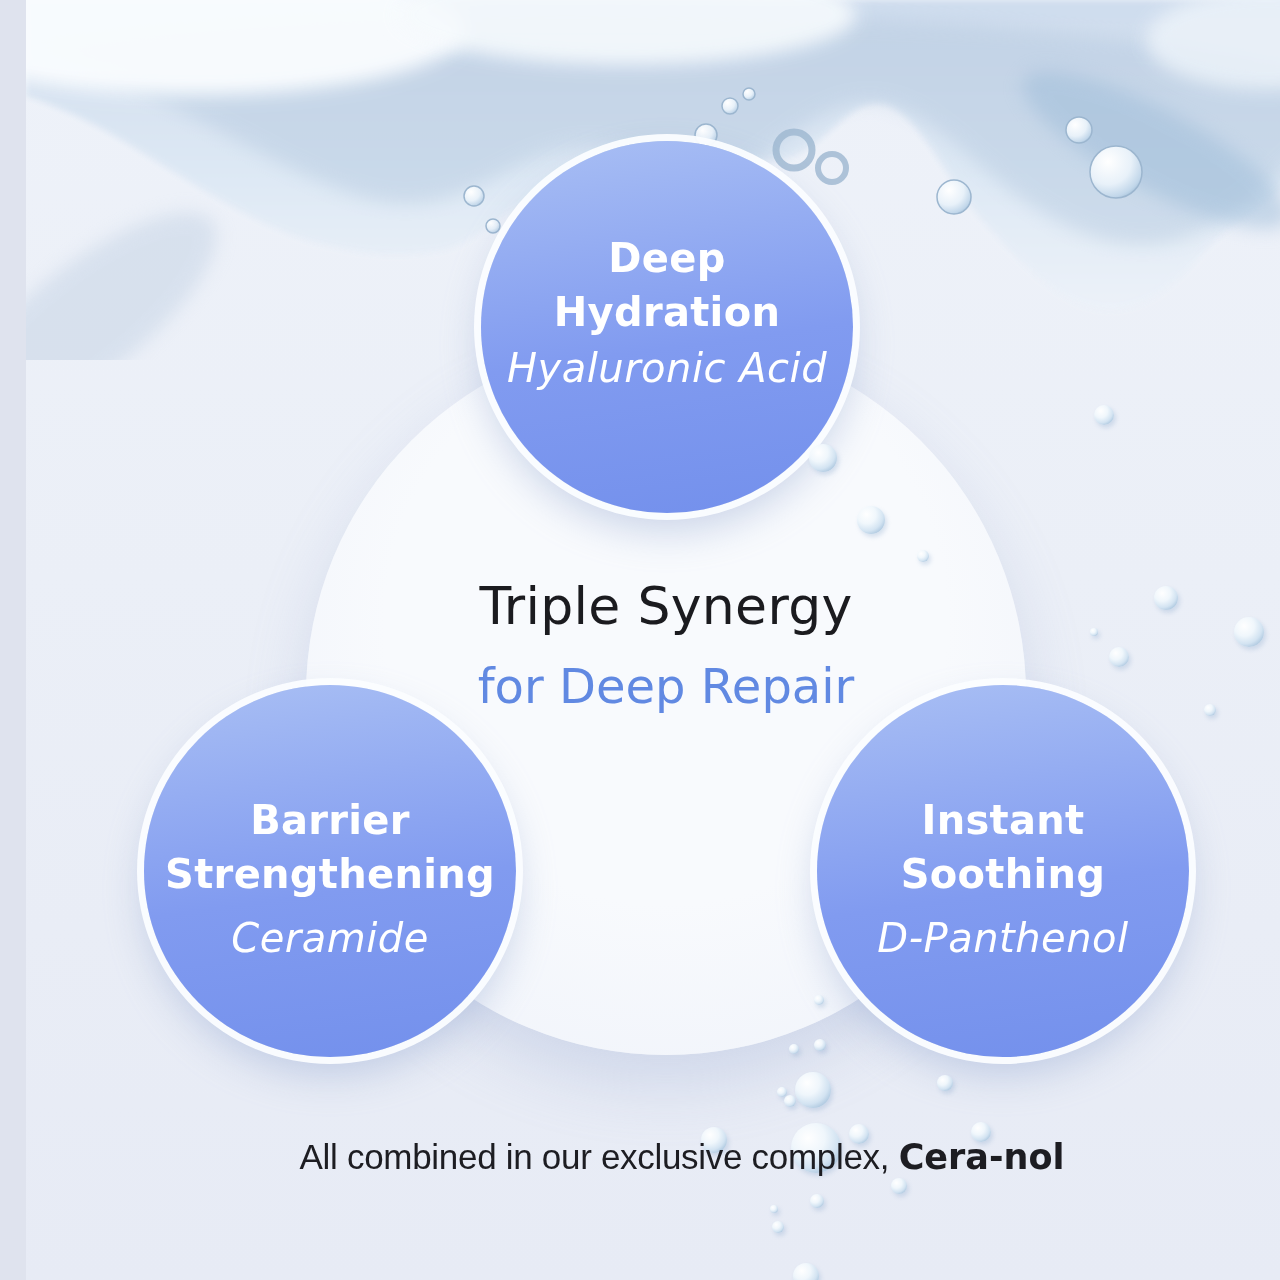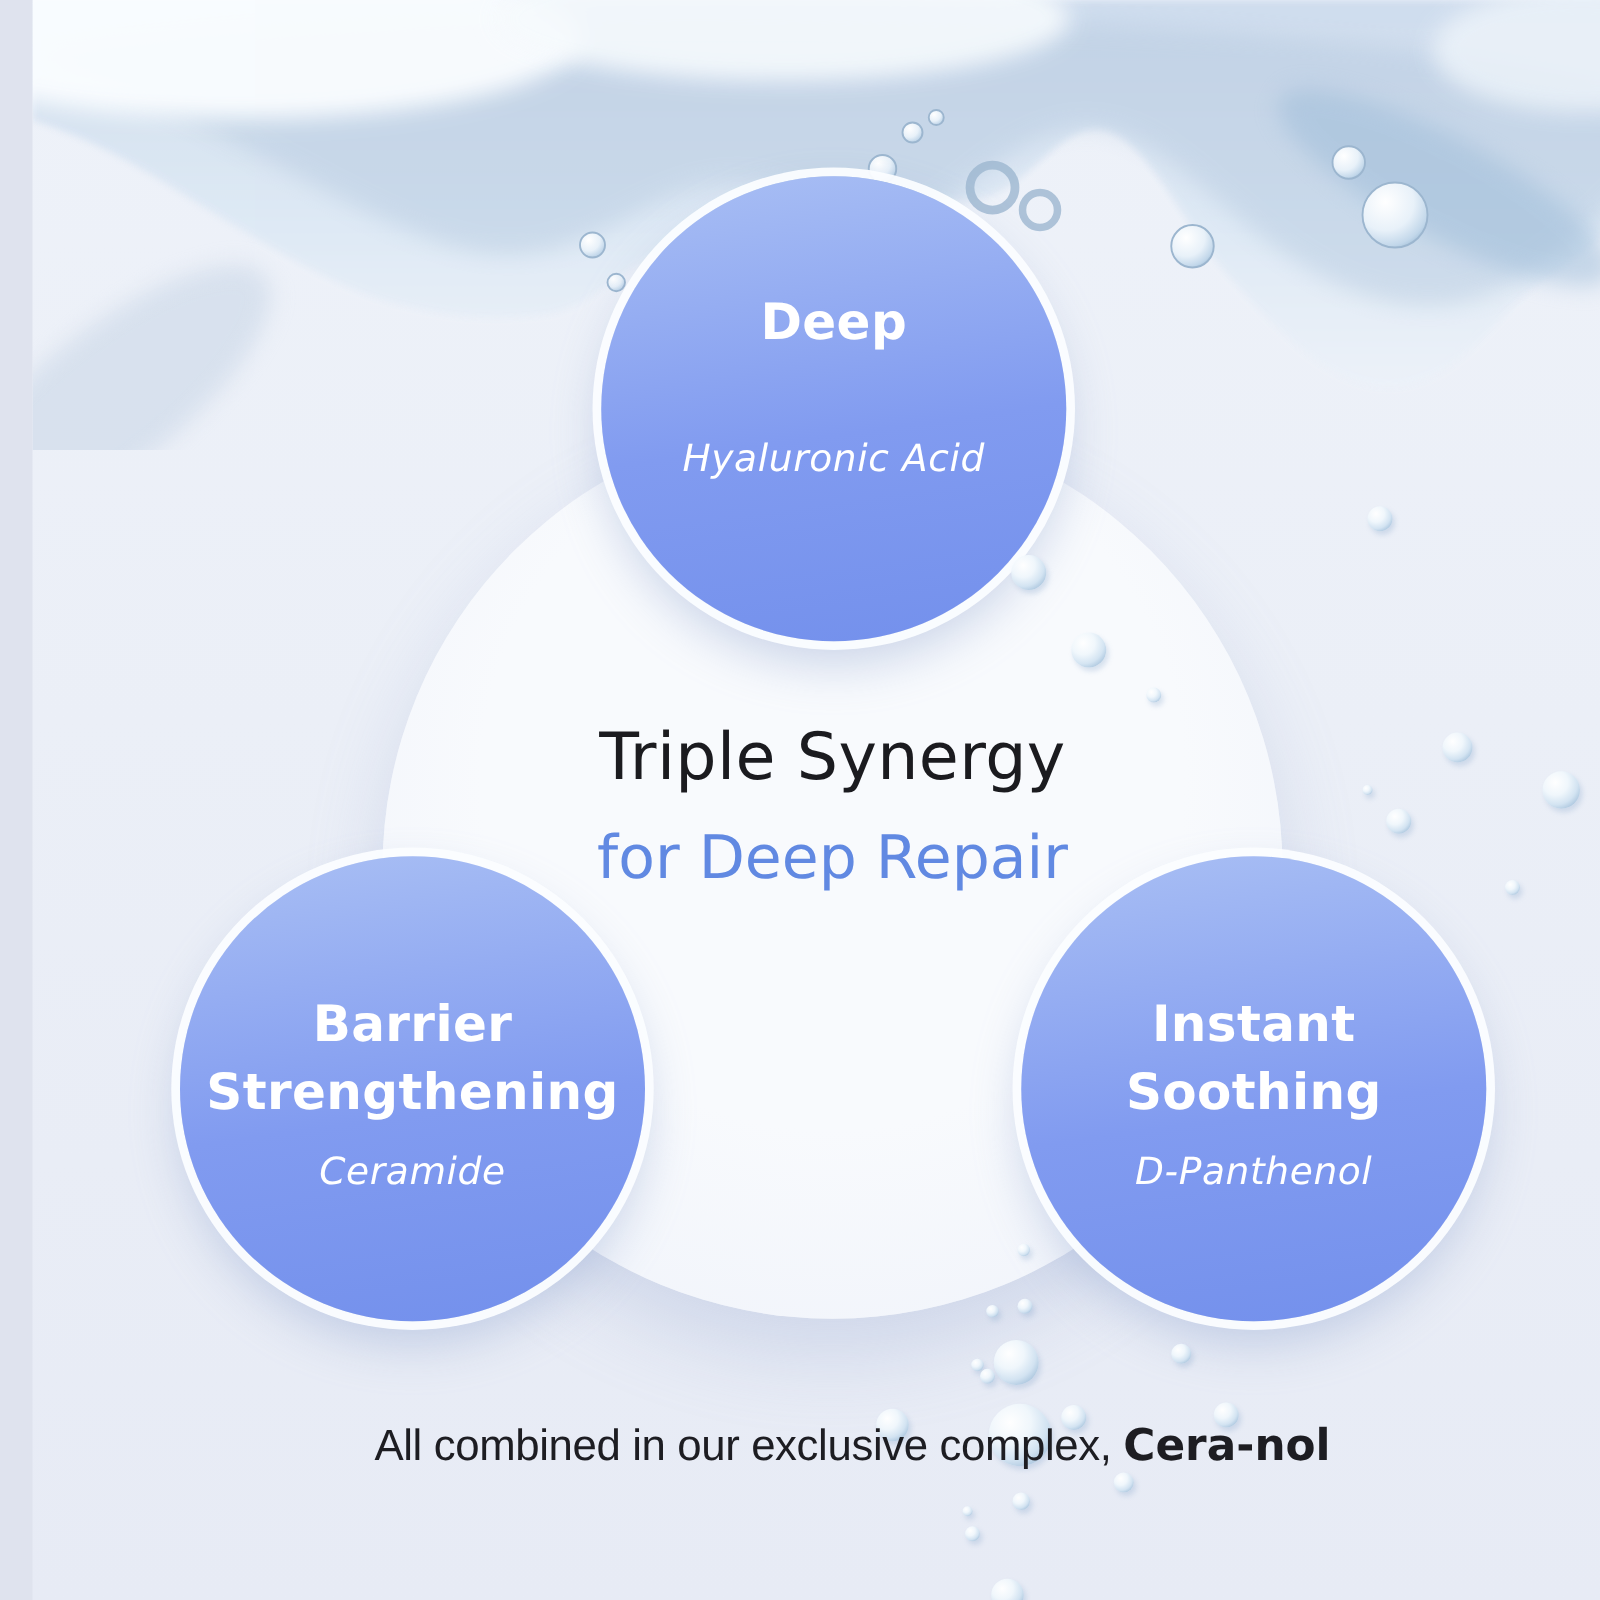--- a/index.html
+++ b/index.html
@@ -23,21 +23,21 @@
   .bubble.pos-top{left:455px;top:141px;}
   .bubble.pos-bl{left:118px;top:685px;}
   .bubble.pos-br{left:791px;top:685px;}
   .bubble .t{
     position:absolute;left:-20px;right:-20px;text-align:center;
     color:var(--circle-text,#ffffff);font-weight:bold;font-size:40px;line-height:54px;letter-spacing:.3px;
   }
   .bubble .t span{display:block;}
   .bubble .ing{
     position:absolute;left:-20px;right:-20px;text-align:center;
-    color:var(--circle-text,#ffffff);font-style:italic;font-size:30px;line-height:42px;letter-spacing:.5px;
+    color:var(--circle-text,#ffffff);font-style:italic;font-size:40px;line-height:42px;letter-spacing:.5px;
   }
   .bubble.pos-top .t{top:90px}   .bubble.pos-top .ing{top:206px}
   .bubble.pos-bl .t,.bubble.pos-br .t{top:108px}
   .bubble.pos-bl .ing,.bubble.pos-br .ing{top:232px}
   .center-text{position:absolute;left:0;top:568px;width:100%;text-align:center;z-index:4;}
   .center-text .h1{font-size:52px;font-weight:normal;color:var(--title,#1b1b1f);line-height:76px;letter-spacing:.3px;}
   .center-text .h2{font-size:48px;color:var(--subtitle,#6189e2);line-height:60px;margin-top:12px;}
   .droplets{position:absolute;inset:0;z-index:5;pointer-events:none;}
   .drop{
     position:absolute;border-radius:50%;
@@ -114,20 +114,21 @@
       <circle cx="768" cy="150" r="18" fill="none" stroke-width="7" opacity="0.8"></circle>
       <circle cx="806" cy="168" r="14" fill="none" stroke-width="6" opacity="0.8"></circle>
     </g>
   </svg>
 
   <div class="center-circle"></div>
 
   <div class="bubble pos-top">
     <div class="t">
       <span>Deep</span>
+      <span>Hydration</span>
     </div>
     <div class="ing">Hyaluronic Acid</div>
   </div>
 
   <div class="bubble pos-br">
     <div class="t">
       <span>Instant</span>
       <span>Soothing</span>
     </div>
     <div class="ing">D-Panthenol</div>

